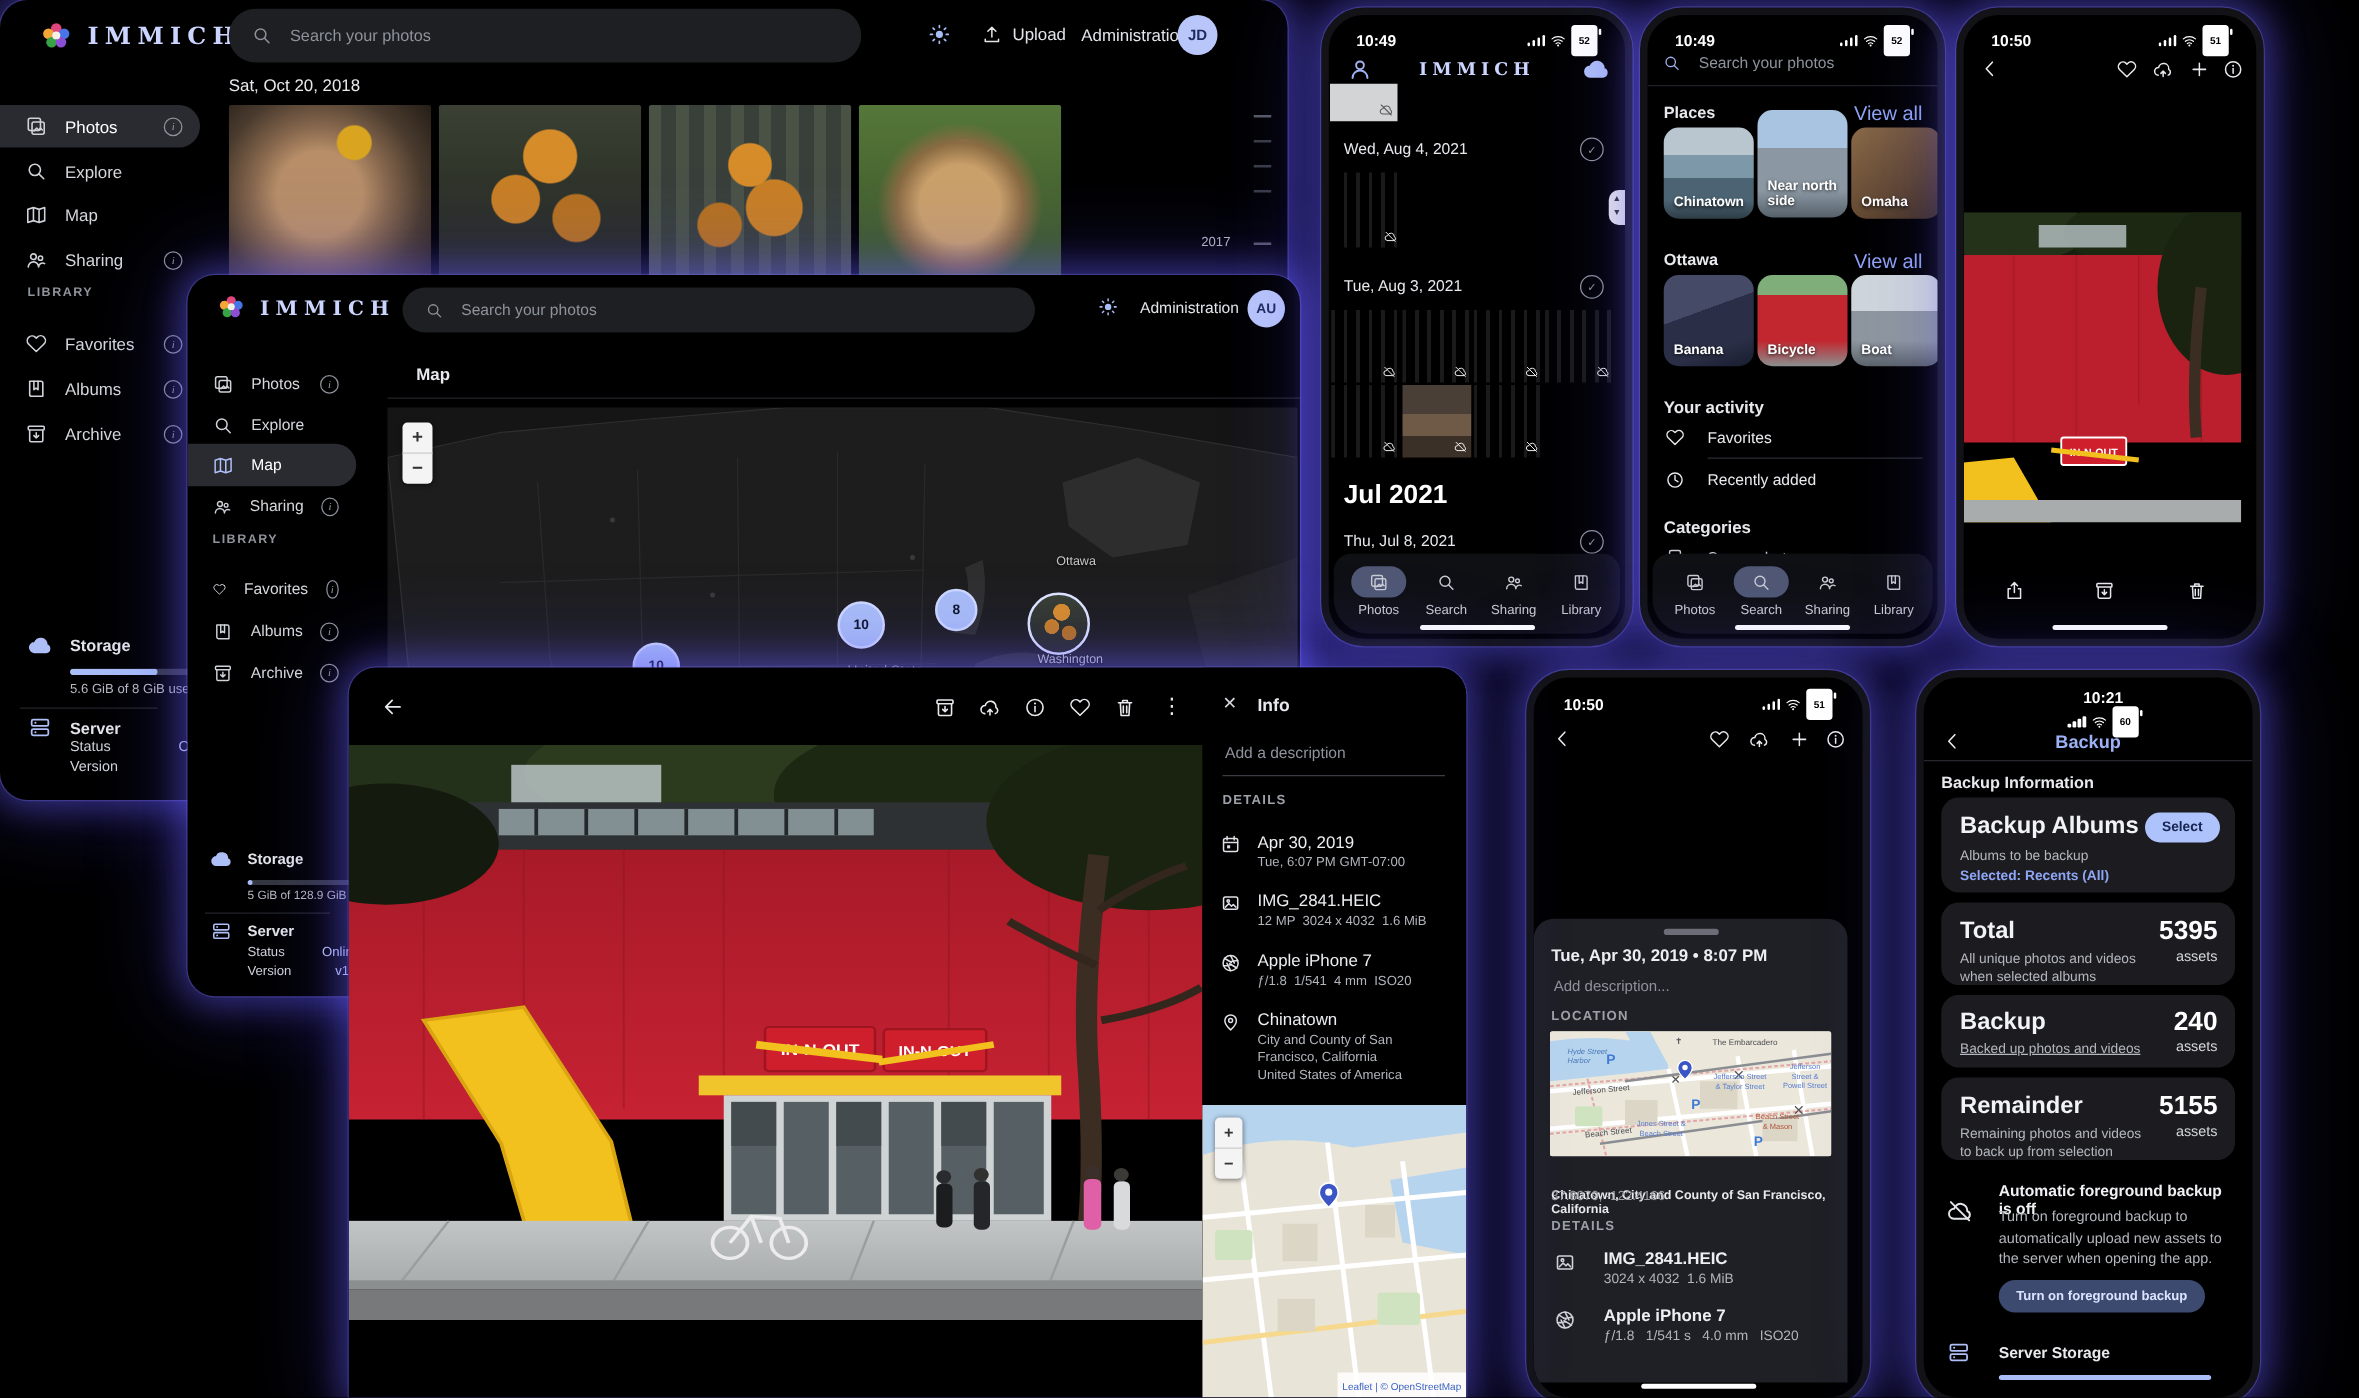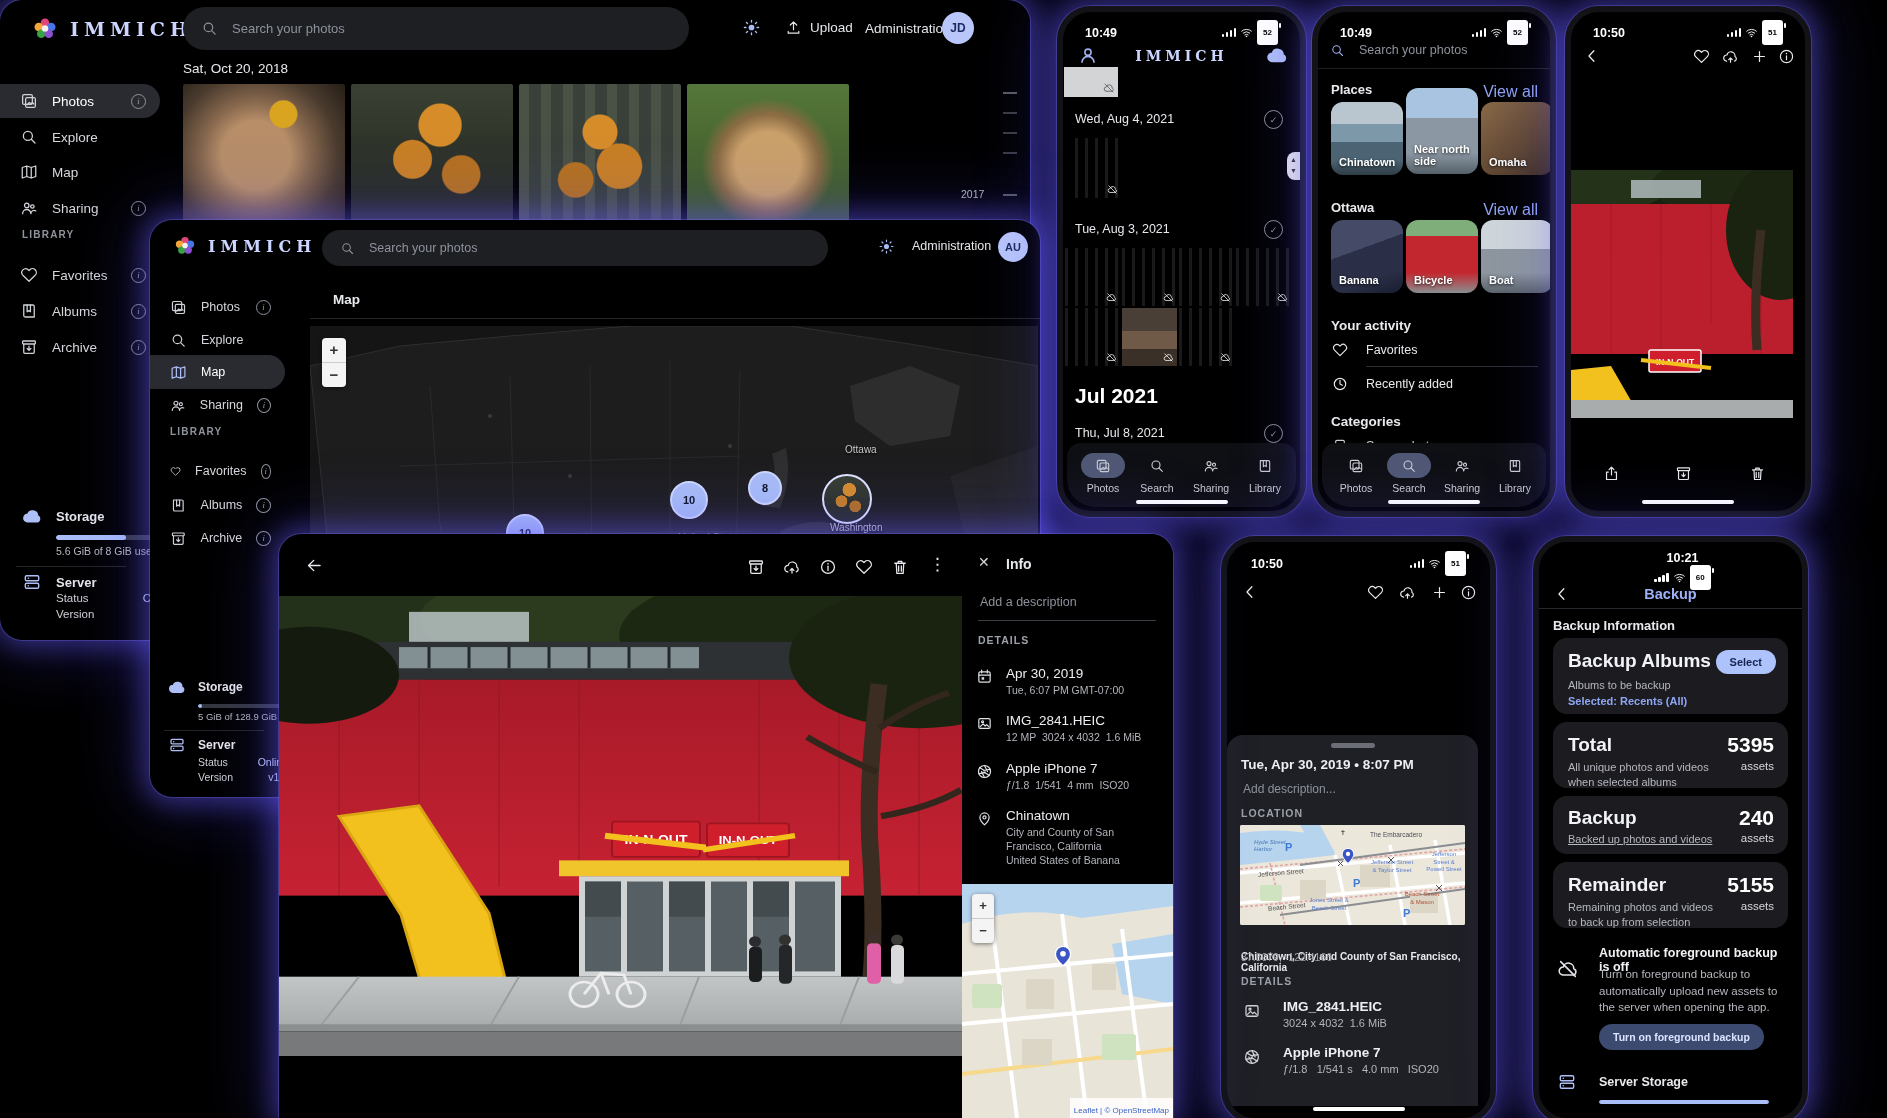--- a/index.html
+++ b/index.html
@@ -609,21 +609,21 @@
           <use href="#i-shutter"></use>
         </svg></span>
     <span class="irow-t abs" style="left:44px;top:227px;">Apple iPhone 7</span>
     <span class="irow-s abs pre" style="left:44px;top:244px;">ƒ/1.8  1/541  4 mm  ISO20</span>
 
     <span class="abs" style="left:14px;top:275px;color:#dfe1e6;"><svg class="ic" width="17" height="17">
           <use href="#i-pin"></use>
         </svg></span>
     <span class="irow-t abs" style="left:44px;top:274px;">Chinatown</span>
     <span class="irow-s abs" style="left:44px;top:291px;width:150px;">City and County of San Francisco, California</span>
-    <span class="irow-s abs" style="left:44px;top:319px;width:150px;">United States of Banana</span>
+    <span class="irow-s abs" style="left:44px;top:319px;width:150px;">United States of America</span>
 
     <div class="abs" style="left:0;top:350px;width:211px;height:234px;background:#e7e2d6;overflow:hidden;">
       <svg width="211" height="234" style="position:absolute;">
         <rect width="211" height="234" fill="#e9e4d8"></rect>
         <path d="M0 40 Q60 20 120 34 L211 22 L211 0 L0 0 Z" fill="#b7d4ee"></path>
         <path d="M150 60 L211 50 L211 120 L160 110 Z" fill="#b7d4ee"></path>
         <g stroke="#ffffff" stroke-width="4" fill="none">
             <path d="M0 90 L211 70"></path>
             <path d="M0 140 L211 120"></path>
             <path d="M30 40 L55 234"></path>

